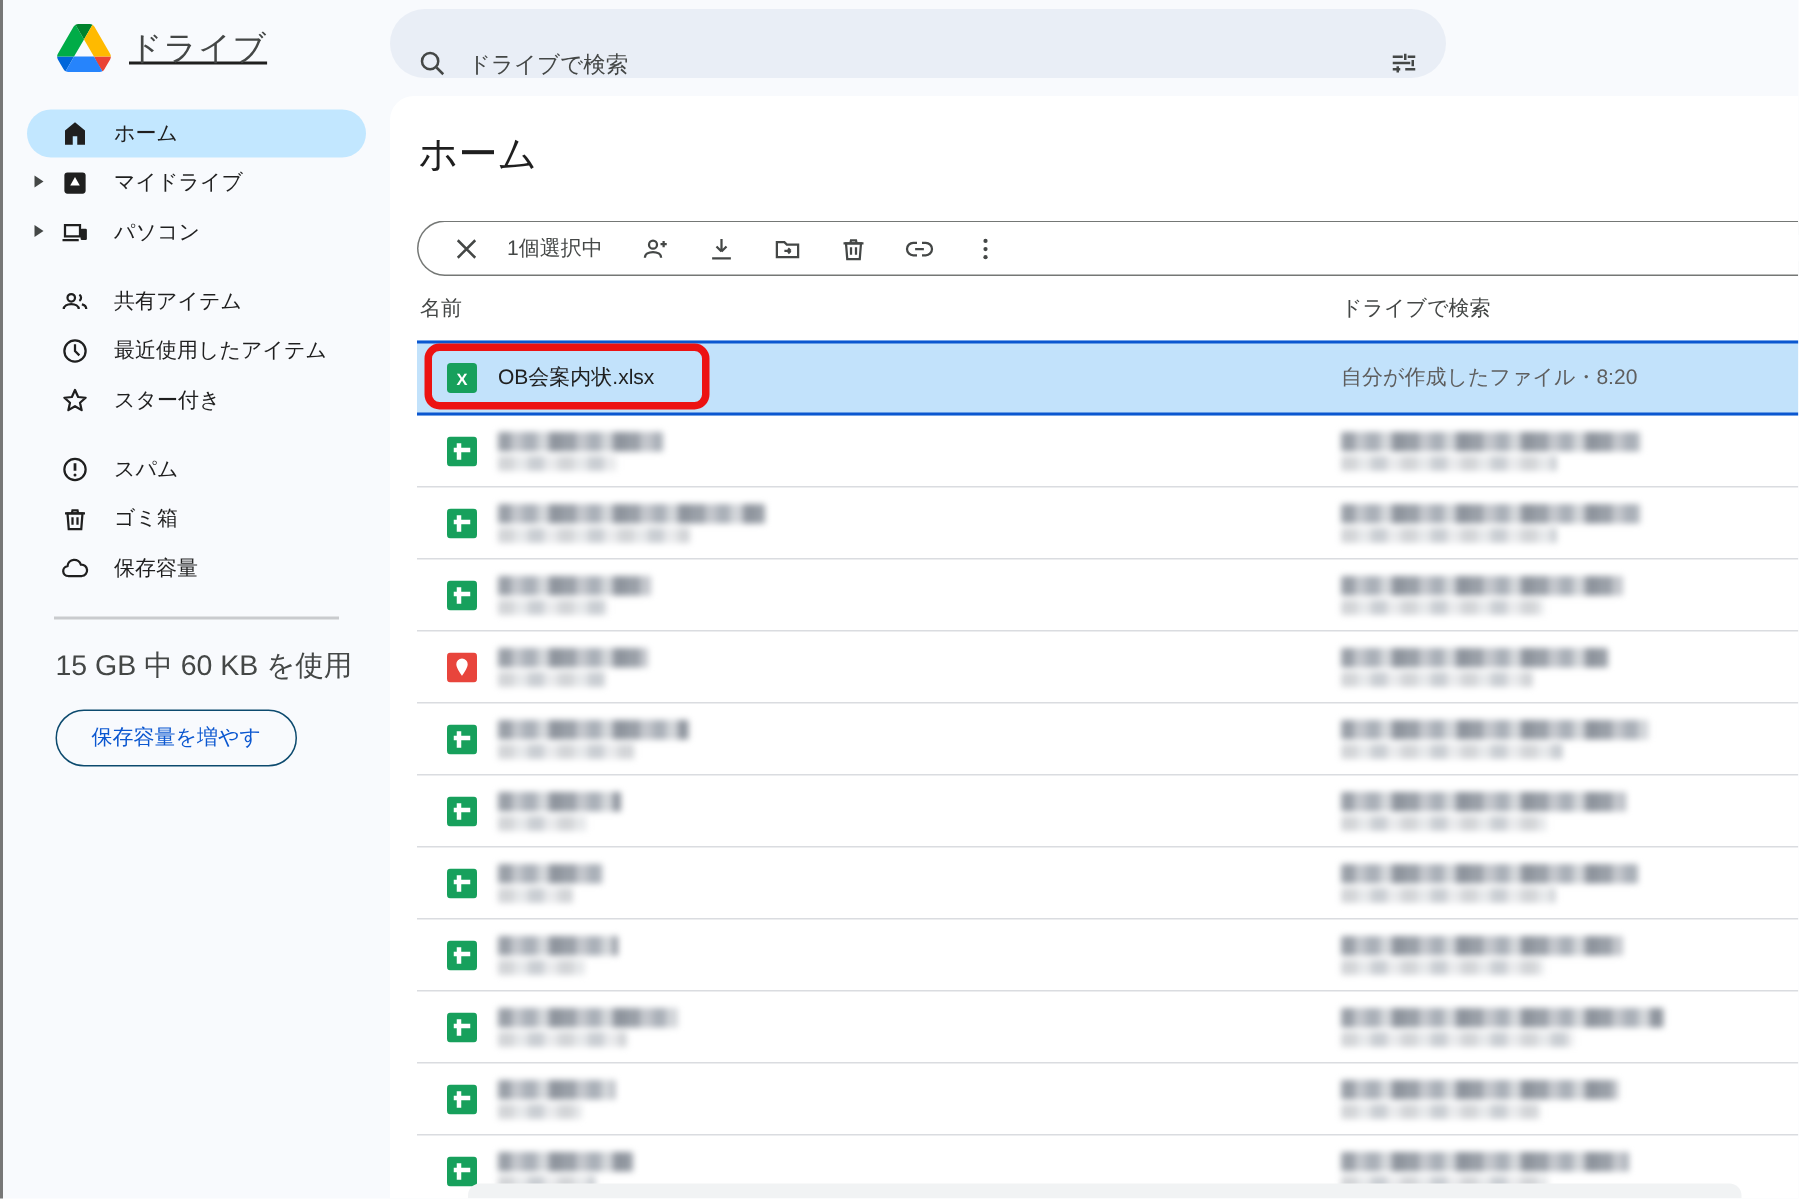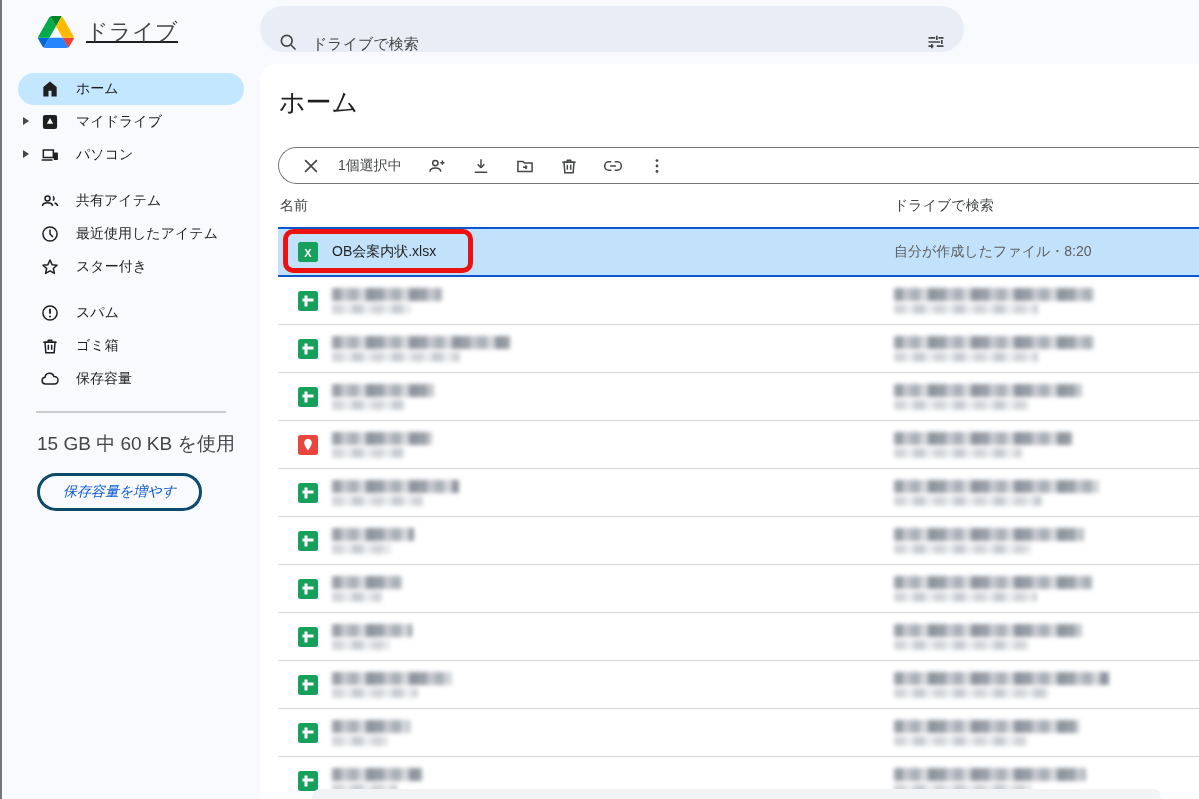--- a/index.html
+++ b/index.html
@@ -41,22 +41,22 @@
     position:relative; display:flex; align-items:center; height:32px; margin:1px 0;
     border-radius:16px; padding-left:22px; font-size:14px; color:#1F1F1F; cursor:pointer;
   }
   .nav-item .caret { position:absolute; left:4px; top:10px; }
   .nav-item .nav-icon { width:20px; margin-right:16px; }
   .nav-item.selected { background:#C2E7FF; }
   .storage-divider { border:none; border-top:2px solid #C9CBCE; margin:16px 18px 0 18px; }
   .storage-text { font-size:19px; color:#444746; margin:18px 0 0 19px; }
   .storage-btn {
     display:inline-block; margin:16px 0 0 19px; height:38px; padding:0 23px;
-    border:3px solid #0c4a6e; border-radius:19px; background:transparent;
-    color:#0B57D0; font-size:14px; cursor:pointer; font-family:inherit;font-style:italic;
+    border:1px solid #0c4a6e; border-radius:19px; background:transparent;
+    color:#0B57D0; font-size:14px; cursor:pointer; font-family:inherit;
   }
 
   
   .main {
     position:absolute; top:64px; left:258px; right:0; bottom:0;
     background:#fff; border-top-left-radius:16px; overflow:hidden;
   }
   .page-title { font-size:26px; font-weight:400; color:#1F1F1F; margin:21px 0 0 19px; }
 
   .sel-toolbar {

